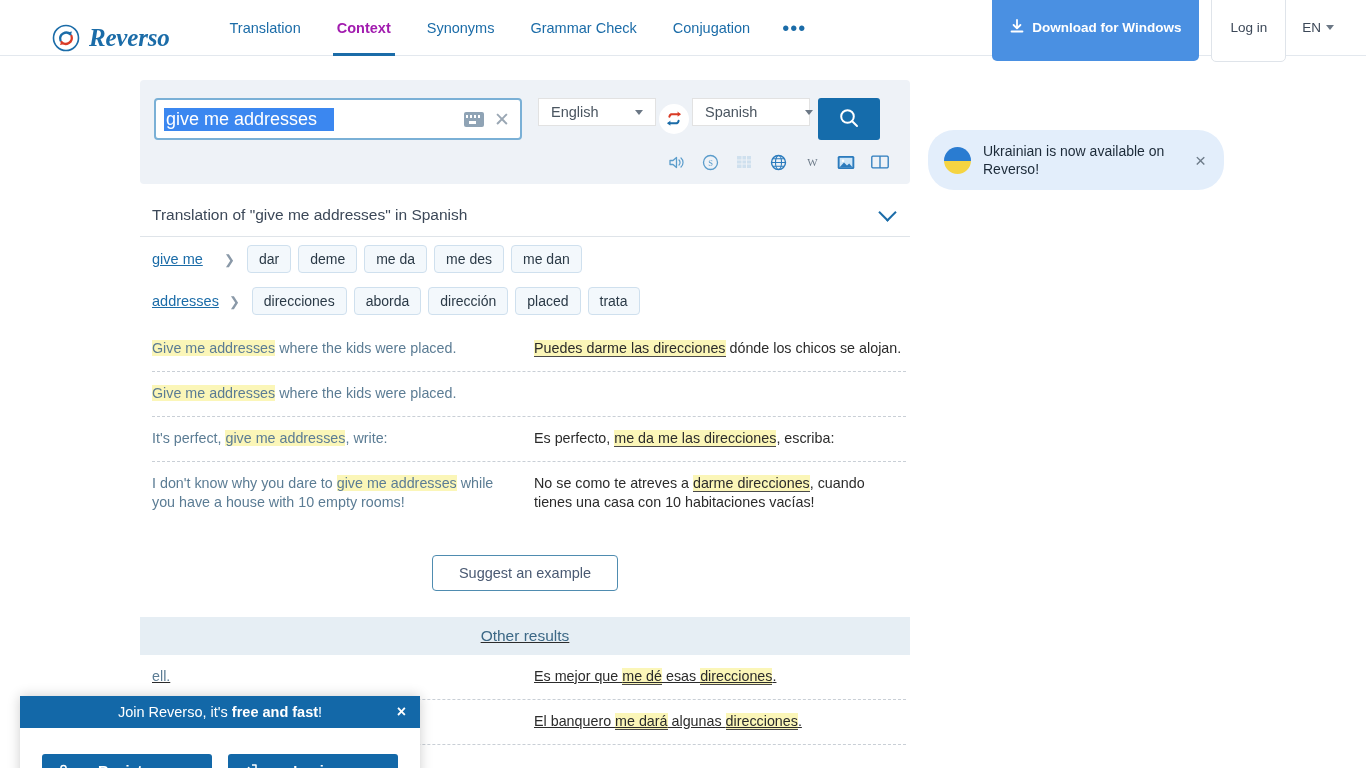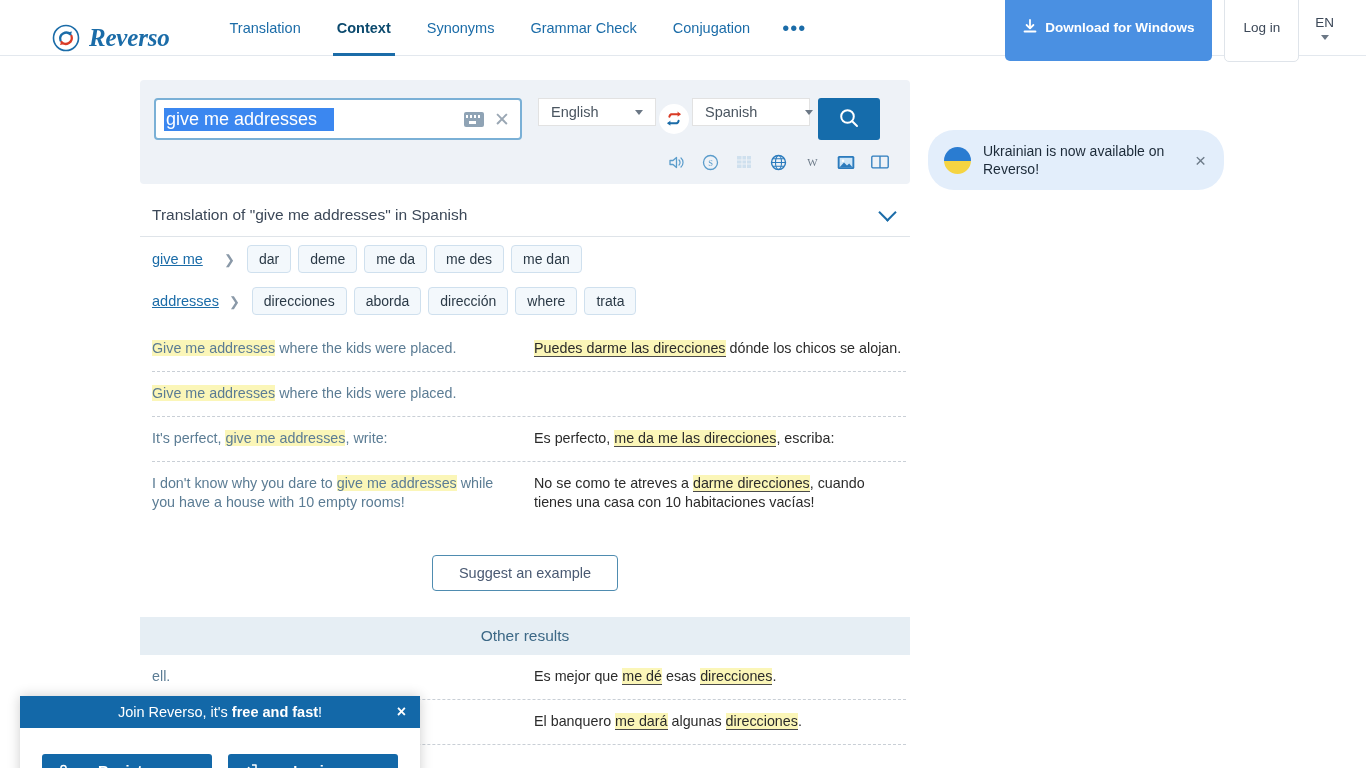--- a/index.html
+++ b/index.html
@@ -36,21 +36,21 @@
   .nav-item {
     font-size: 14.5px;
     color: #1b6ca8;
     padding: 0 18px;
     height: 56px;
     line-height: 56px;
     cursor: pointer;
     position: relative;
     white-space: nowrap;
   }
-  .nav-item.active { font-weight: bold; color: #0c4a6e; }
+  .nav-item.active { font-weight: bold; color: #a21caf; }
   .nav-item.active::after {
     content: "";
     position: absolute;
     left: 14px; right: 14px; bottom: 0;
     height: 3px;
     background: #1b6ca8;
   }
   .nav-more { font-size: 20px; color: #1b6ca8; padding: 0 14px; line-height: 40px; cursor: pointer; letter-spacing: 1px;}
   .header-right { margin-left: auto; display: flex; align-items: center; gap: 12px; }
   .btn-download {
@@ -72,21 +72,21 @@
     border: 1px solid #dfe4ea;
     border-radius: 5px;
     font-size: 13.5px;
     color: #3c4858;
     padding: 26px 18px;
     cursor: pointer;
     font-family: inherit;
   }
   .lang-switch {
     display: flex; align-items: center; gap: 5px;
-    font-size: 13.5px; color: #3c4858; cursor: pointer; padding: 6px 4px; flex-direction: column;
+    font-size: 13.5px; color: #3c4858; cursor: pointer; padding: 6px 4px;
   }
   .caret { width: 0; height: 0; border-left: 4.5px solid transparent; border-right: 4.5px solid transparent; border-top: 5.5px solid #6b7785; }
 
   
   .page { position: relative; height: 712px; }
 
   .content {
     width: 770px;
     margin-left: 140px;
     padding-top: 24px;
@@ -504,21 +504,21 @@
         <span class="chip">me da</span>
         <span class="chip">me des</span>
         <span class="chip">me dan</span>
       </div>
       <div class="wordrow">
         <span class="wordrow-src">addresses</span>
         <span class="wordrow-arrow">❯</span>
         <span class="chip">direcciones</span>
         <span class="chip">aborda</span>
         <span class="chip">dirección</span>
-        <span class="chip">where</span>
+        <span class="chip">placed</span>
         <span class="chip">trata</span>
       </div>
     </div>
 
     <div class="examples" id="examples-list">
         <div class="ex-row">
           <div class="ex-src"><span class="hl">Give me addresses</span><span class=""> where the kids were placed.</span></div>
           <div class="ex-tgt"><span class="hl-u">Puedes darme las direcciones</span><span class=""> dónde los chicos se alojan.</span></div>
         </div>
         <div class="ex-row">
@@ -532,21 +532,21 @@
           <div class="ex-src"><span class="">I don't know why you dare to </span><span class="hl">give me addresses</span><span class=""> while you have a house with 10 empty rooms!</span></div>
           <div class="ex-tgt"><span class="">No se como te atreves a </span><span class="hl-u">darme direcciones</span><span class="">, cuando tienes una casa con 10 habitaciones vacías!</span></div>
         </div>
       </div>
 
     <div class="suggest-wrap">
       <button class="btn-suggest">Suggest an example</button>
     </div>
   </div>
 
-  <div style="margin-left:140px;width:770px;">
+  <div style="margin-left:140px;width:770px;text-decoration:underline;">
     <div class="other-header">Other results</div>
     <div class="other-list" id="other-list">
         <div class="other-row">
           <div class="ex-src"><span class="">ell.</span></div>
           <div class="ex-tgt"><span class="">Es mejor que </span><span class="hl-u">me dé</span><span class=""> esas </span><span class="hl-u">direcciones</span><span class="">.</span></div>
         </div>
         <div class="other-row">
           <div class="ex-src"></div>
           <div class="ex-tgt"><span class="">El banquero </span><span class="hl-u">me dará</span><span class=""> algunas </span><span class="hl-u">direcciones</span><span class="">.</span></div>
         </div>

